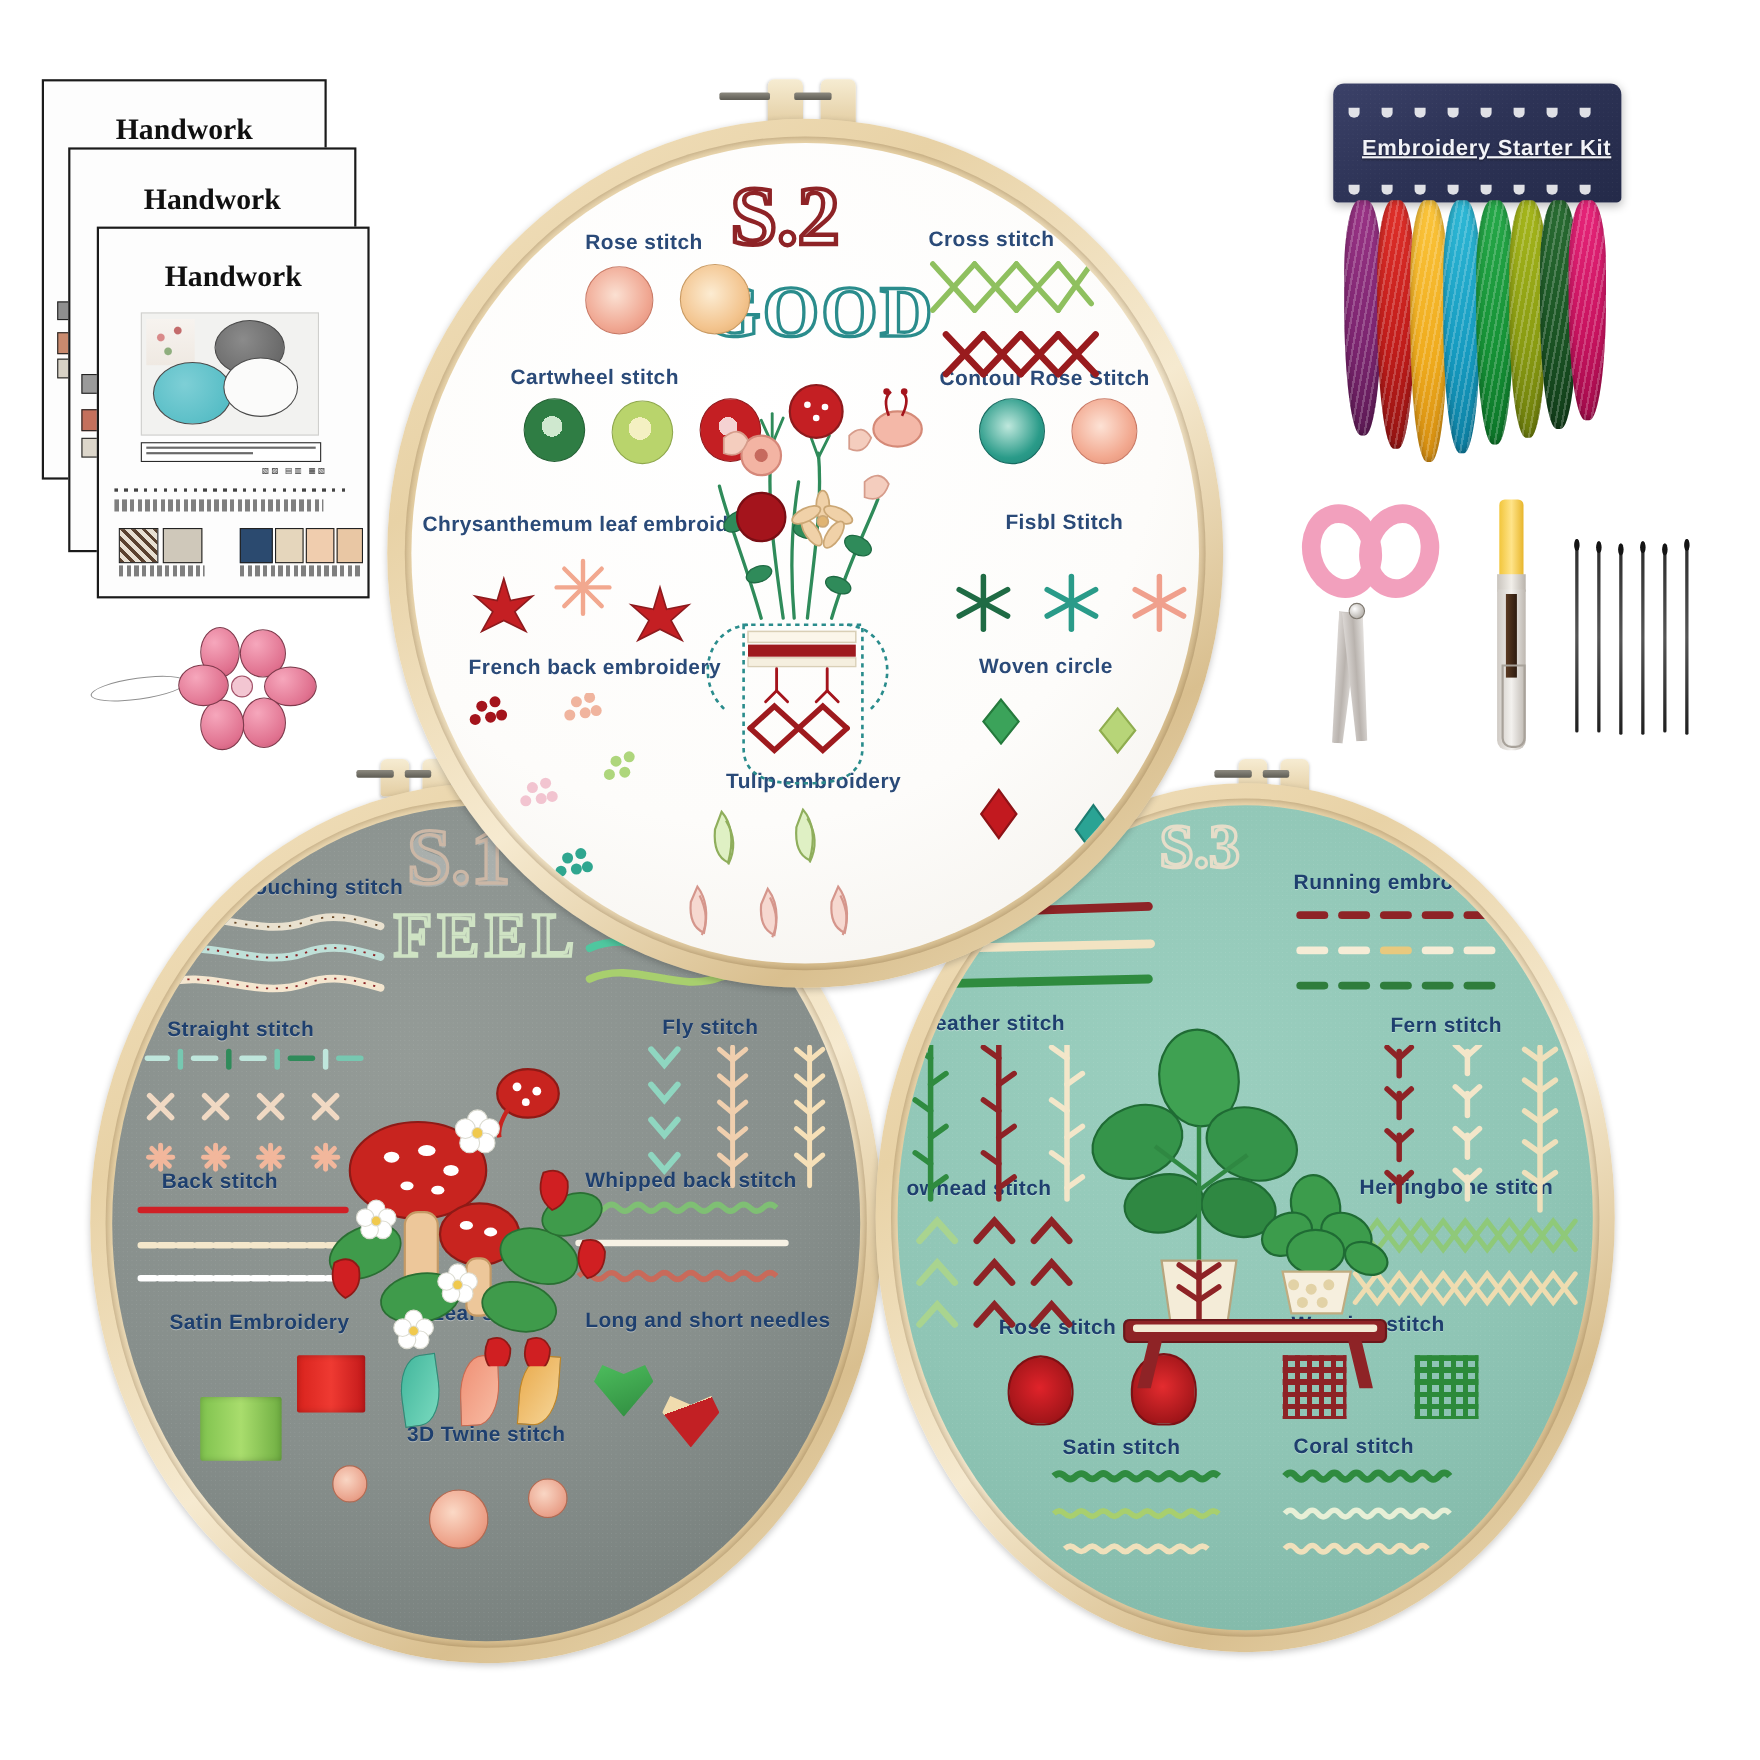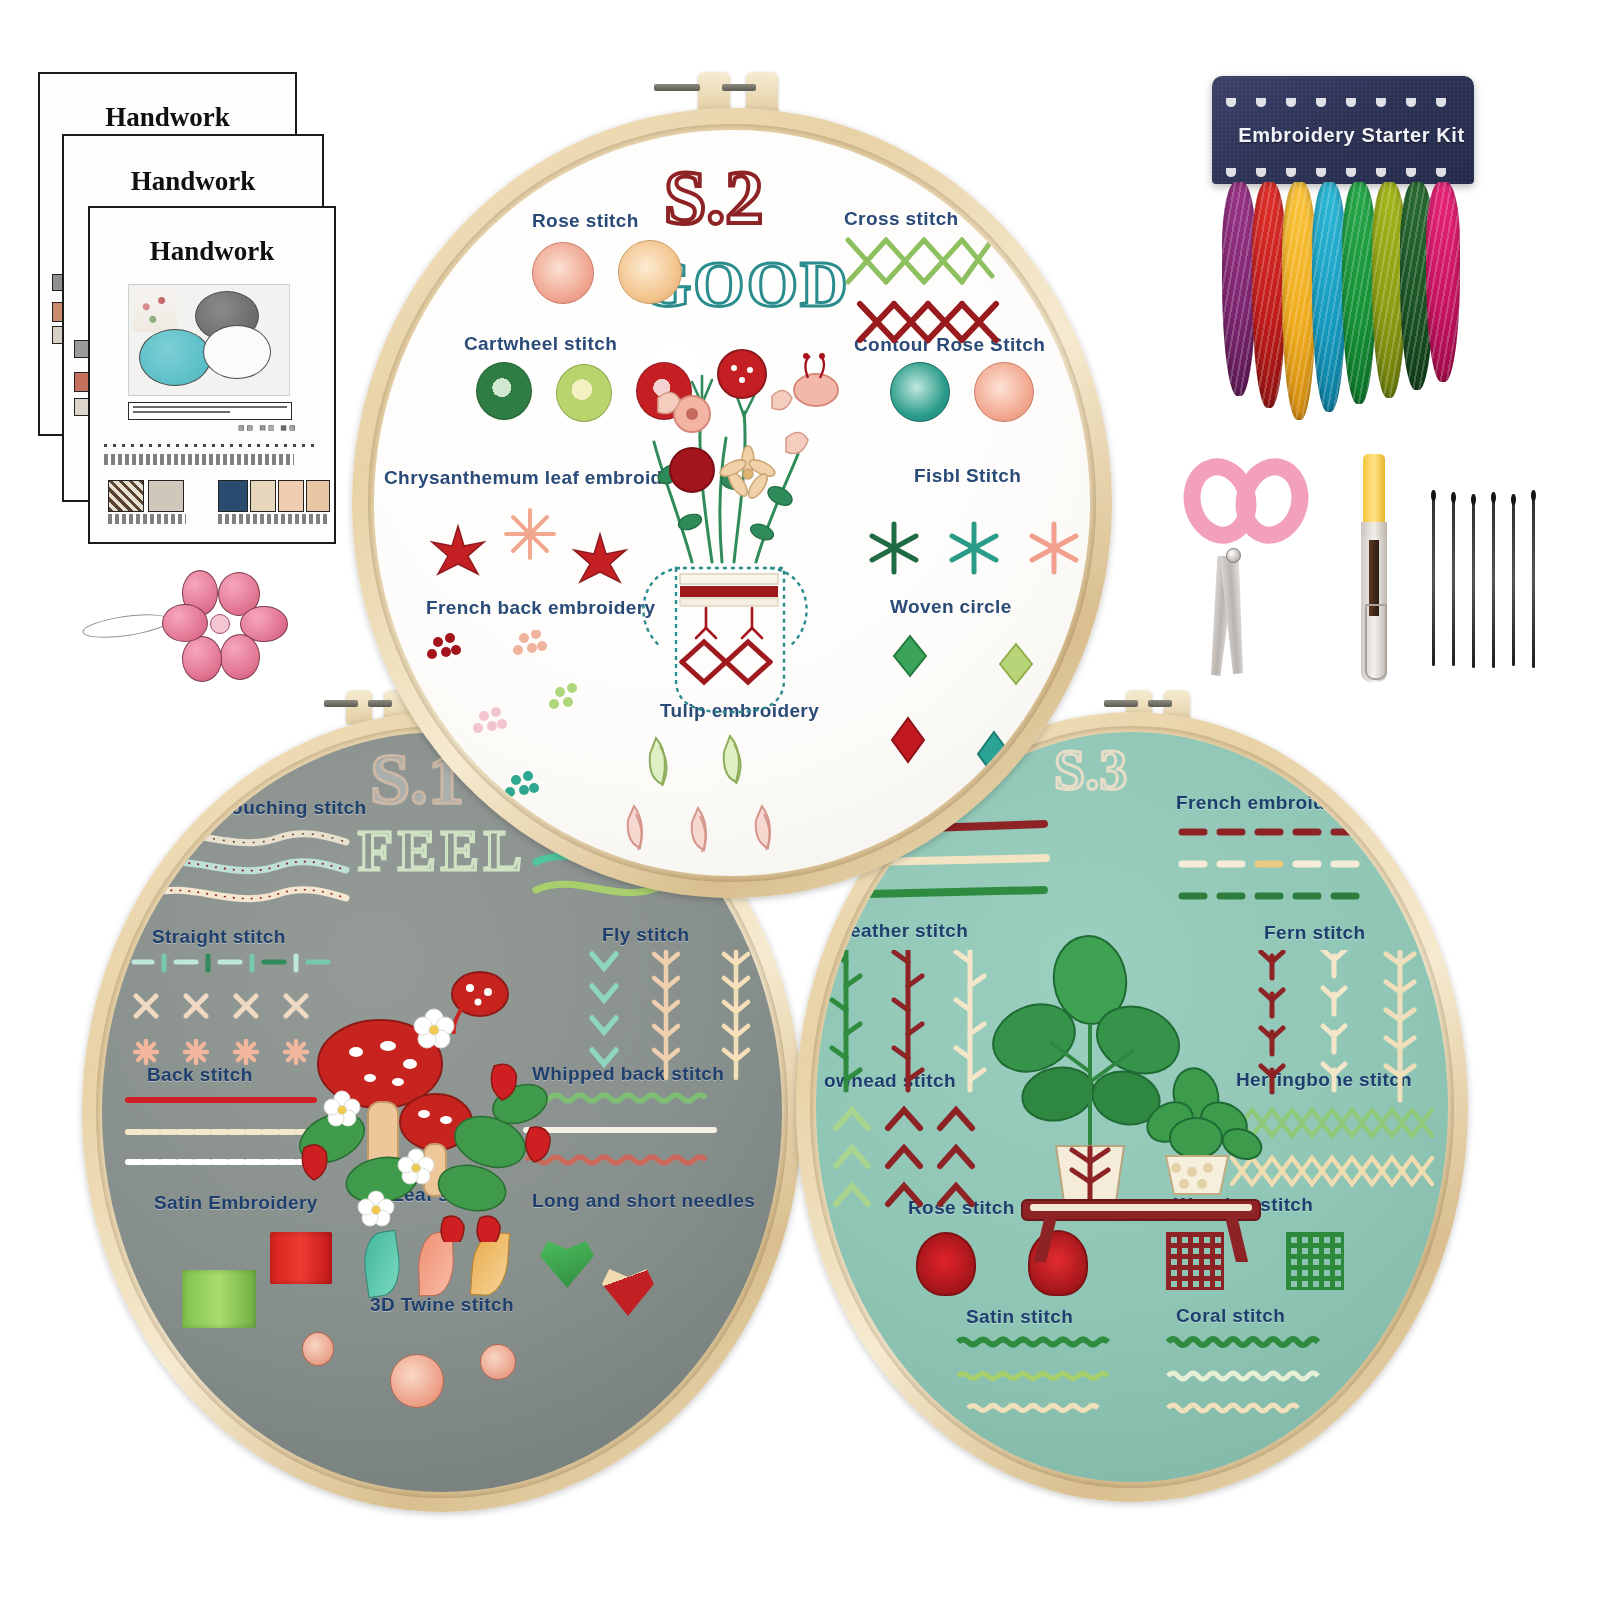--- a/index.html
+++ b/index.html
@@ -59,21 +59,21 @@
 
   
   .threadcard{position:absolute;border-radius:10px 10px 4px 4px;
       background:linear-gradient(150deg,#3b4168 0%,#2d3356 45%,#242a49 100%);
       box-shadow:0 3px 9px rgba(0,0,0,.28);}
   .tc-grain{position:absolute;inset:0;border-radius:10px 10px 4px 4px;opacity:.5;
       background-image:radial-gradient(rgba(255,255,255,.12) .7px,transparent .8px);
       background-size:4px 4px;}
   .tc-label{position:absolute;left:17px;right:0;text-align:center;color:#f2f3f8;
       font-size:20px;font-weight:700;letter-spacing:.6px;
-      text-shadow:0 1px 2px rgba(0,0,0,.5);}
+      text-shadow:0 1px 2px rgba(0,0,0,.5);text-decoration:underline;}
   .notch{position:absolute;width:10px;height:9px;border-radius:0 0 50% 50%;
       background:#fff;opacity:.85;}
   .skein{position:absolute;border-radius:40% 40% 45% 45%/30% 30% 55% 55%;
       box-shadow:inset 0 0 8px rgba(0,0,0,.35);}
   .skein::after{content:"";position:absolute;inset:0;border-radius:inherit;
       background:repeating-linear-gradient(100deg,rgba(255,255,255,.20) 0 2px,transparent 2px 6px);}
 
   .scissors{position:absolute;}
   .sc-ring{position:absolute;border-radius:50%;border:17px solid #f2a0bd;}
   .sc-blade{position:absolute;background:linear-gradient(90deg,#dcd8d5,#b9b3ae,#e6e3e0);}
@@ -490,21 +490,21 @@
       <div class="screw" style="left:30px;top:10px;width:24px;"></div>
     </div>
     <div class="ring"></div>
     <div class="inner-shadow" style="inset:14px;"></div>
     <div class="fabric fab-teal" style="inset:20px;">
       <div class="grain"></div>
 
       <div class="title-big" style="left:238px;top:6px;font-size:56px;color:transparent;-webkit-text-stroke:3px #e6ddc9;">S.3</div>
 
       <div class="lab lab-blue-d" style="left:110px;top:62px;">tch</div>
-      <div class="lab lab-blue-d" style="left:360px;top:60px;">French embroidery</div>
+      <div class="lab lab-blue-d" style="left:360px;top:60px;">Running embroidery</div>
       <div class="lab lab-blue-d" style="left:22px;top:188px;">Feather stitch</div>
       <div class="lab lab-blue-d" style="left:448px;top:190px;">Fern  stitch</div>
       <div class="lab lab-blue-d" style="left:8px;top:338px;">owhead stitch</div>
       <div class="lab lab-blue-d" style="left:420px;top:337px;">Herringbone stitch</div>
       <div class="lab lab-blue-d" style="left:92px;top:465px;">Rose stitch 02</div>
       <div class="lab lab-blue-d" style="left:358px;top:462px;">Weaving stitch</div>
       <div class="lab lab-blue-d" style="left:150px;top:574px;">Satin  stitch</div>
       <div class="lab lab-blue-d" style="left:360px;top:573px;">Coral stitch</div>
 
       <svg width="190" height="90" style="position:absolute;left:48px;top:88px;">

